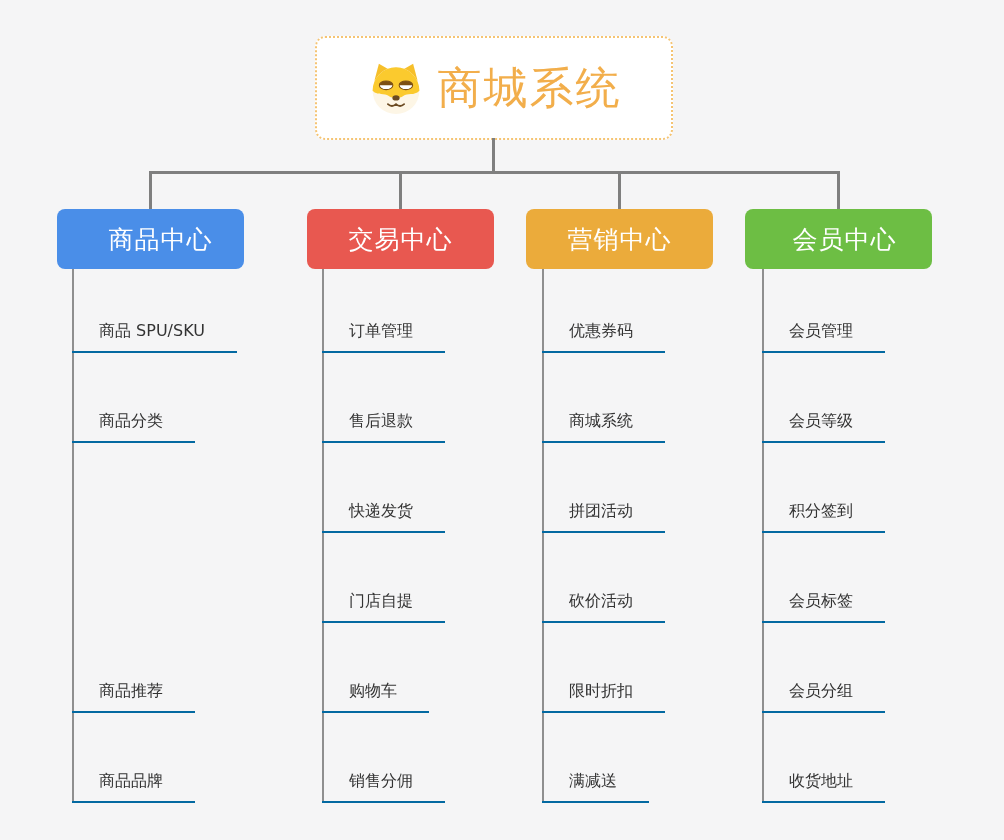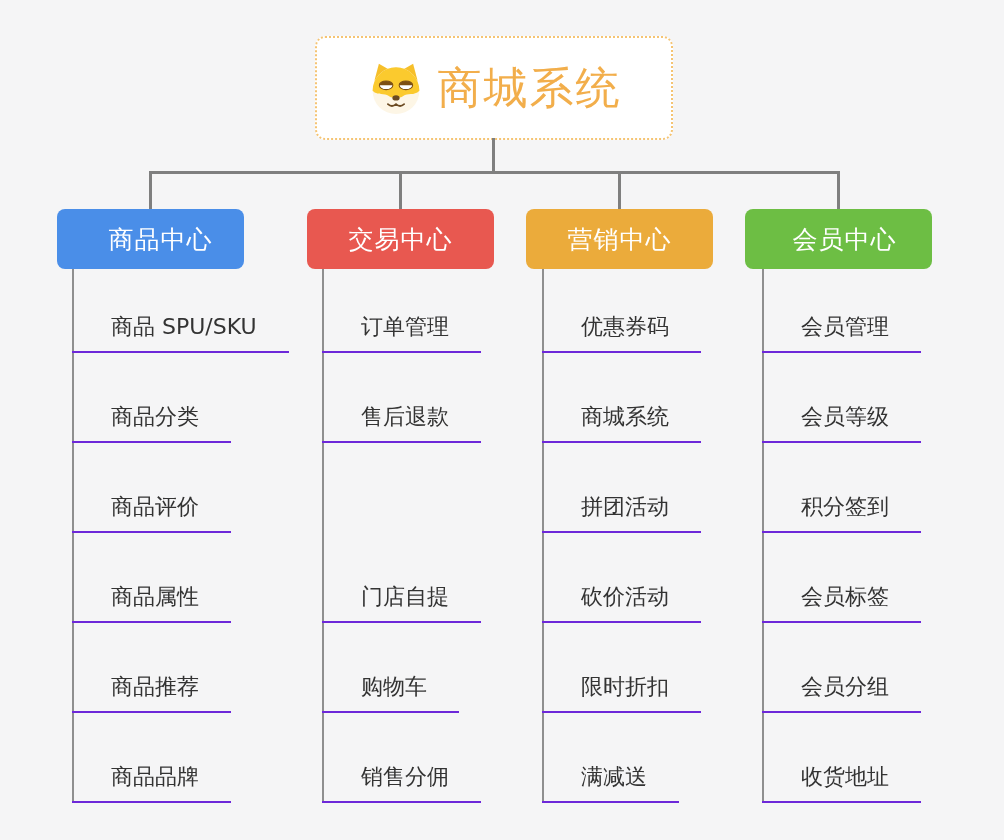--- a/index.html
+++ b/index.html
@@ -63,26 +63,26 @@
     position:absolute;
     top:269px;
     width:2px; height:534px;
     background:#8f8f8f;
   }
   .v0{left:72px;} .v1{left:322px;} .v2{left:542px;} .v3{left:762px;}
   
   .leaf{
     position:absolute;
     height:90px;
-    border-bottom:2px solid #6d28d9;
+    border-bottom:2px solid #0369a1;
     box-sizing:border-box;
     display:flex;
     align-items:flex-end;
-    padding:0 32px 9px 39px;
-    font-size:22px;
+    padding:0 32px 9px 27px;
+    font-size:16px;
     color:#333333;
     white-space:nowrap;
   }
   .c0{left:72px;} .c1{left:322px;} .c2{left:542px;} .c3{left:762px;}
   .r0{top:263px;} .r1{top:353px;} .r2{top:443px;}
   .r3{top:533px;} .r4{top:623px;} .r5{top:713px;}
 </style>
 </head>
 <body>
 
@@ -124,27 +124,26 @@
     <span>会员中心</span>
   </div>
 
   <div class="vline v0"></div>
   <div class="vline v1"></div>
   <div class="vline v2"></div>
   <div class="vline v3"></div>
 
   <div class="leaf c0 r0">商品 SPU/SKU</div>
   <div class="leaf c0 r1">商品分类</div>
-  <div class="leaf c0 r2">商品评价</div>
-  <div class="leaf c0 r3">商品属性</div>
   <div class="leaf c0 r4">商品推荐</div>
   <div class="leaf c0 r5">商品品牌</div>
 
   <div class="leaf c1 r0">订单管理</div>
   <div class="leaf c1 r1">售后退款</div>
+  <div class="leaf c1 r2">快递发货</div>
   <div class="leaf c1 r3">门店自提</div>
   <div class="leaf c1 r4">购物车</div>
   <div class="leaf c1 r5">销售分佣</div>
 
   <div class="leaf c2 r0">优惠券码</div>
   <div class="leaf c2 r1">商城系统</div>
   <div class="leaf c2 r2">拼团活动</div>
   <div class="leaf c2 r3">砍价活动</div>
   <div class="leaf c2 r4">限时折扣</div>
   <div class="leaf c2 r5">满减送</div>

